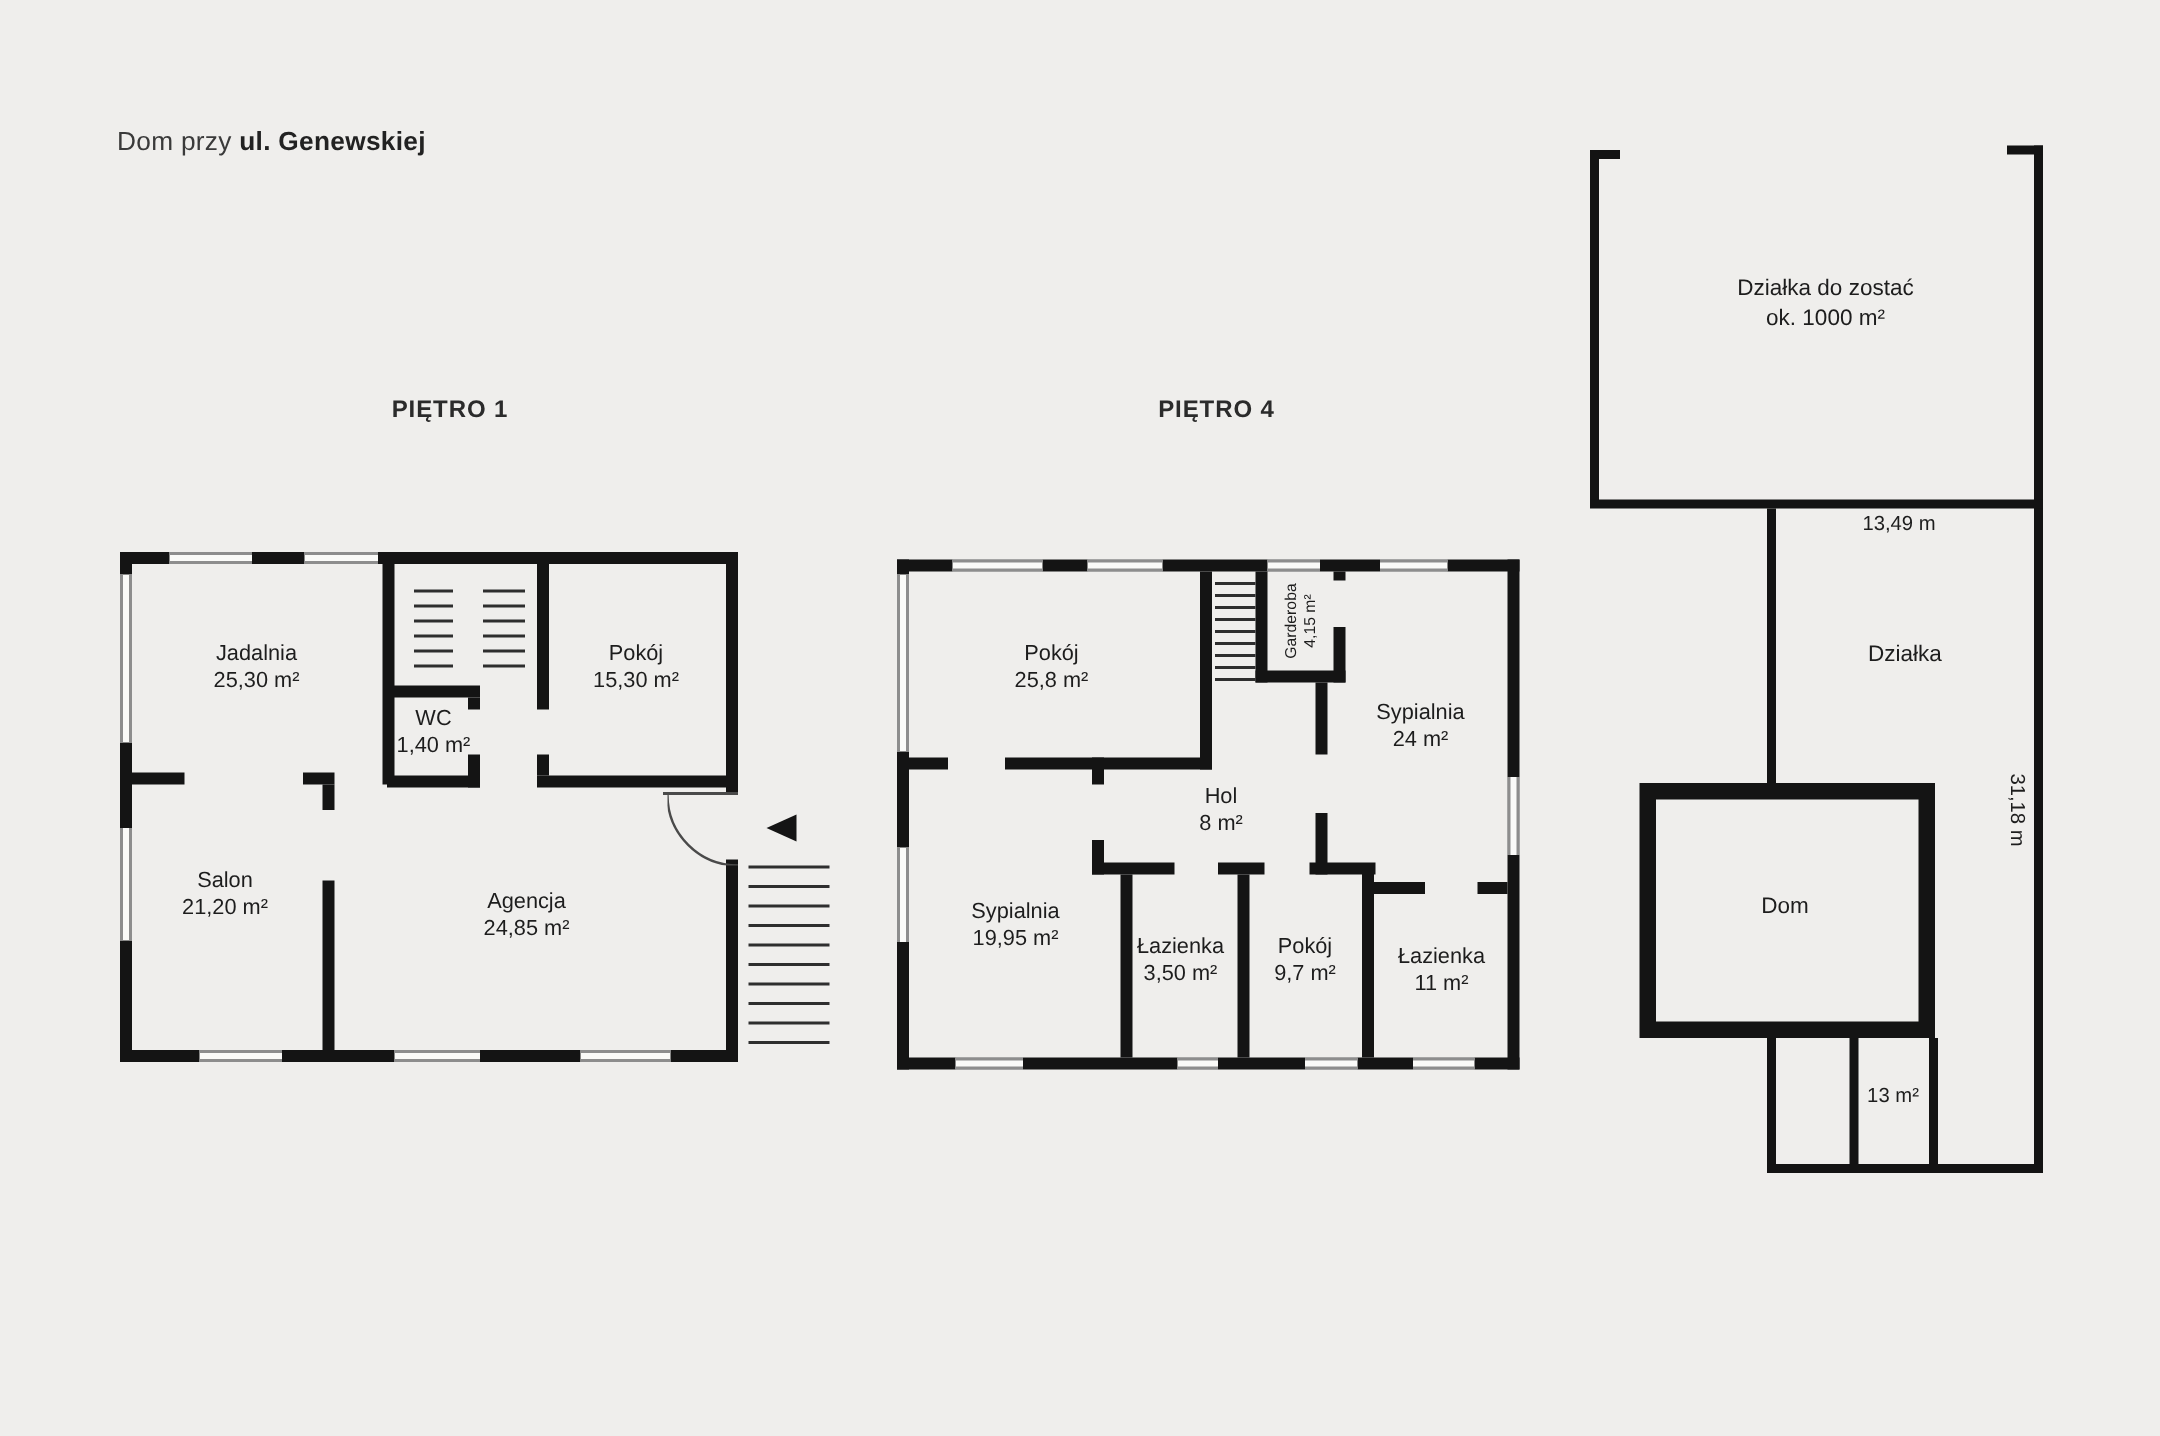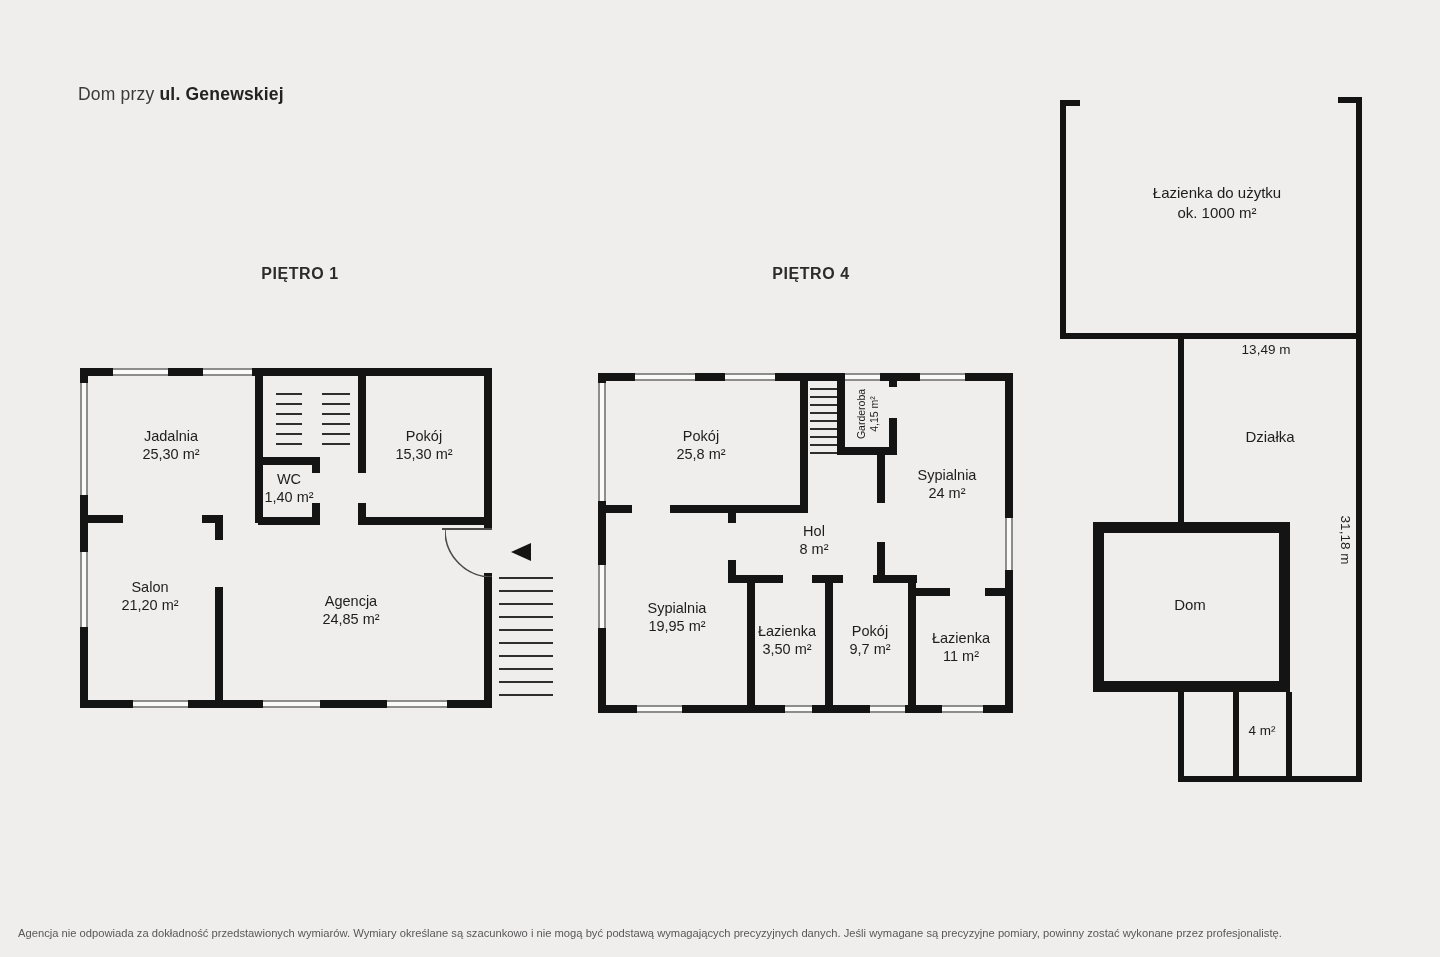--- a/index.html
+++ b/index.html
@@ -214,23 +214,22 @@
   <div class="pl" style="left:1338px;top:97px;width:24px;height:6px"></div>
   <div class="pl" style="left:1060px;top:333px;width:302px;height:6px"></div>
   <div class="pl" style="left:1178px;top:339px;width:6px;height:188px"></div>
   <div class="pl" style="left:1178px;top:686px;width:6px;height:92px"></div>
   <div class="pl" style="left:1178px;top:776px;width:184px;height:6px"></div>
   <div class="pl" style="left:1233px;top:692px;width:6px;height:86px"></div>
   <div class="pl" style="left:1286px;top:692px;width:6px;height:86px"></div>
   <div class="dom-box"></div>
 
   <div class="plot-label" style="left:1217px;top:203px">
-    <div>Łazienka do użytku</div>
+    <div>Działka do zostać</div>
     <div>ok. 1000 m²</div>
   </div>
   <div class="dim" style="left:1266px;top:349px;transform:translate(-50%,-50%)">13,49 m</div>
   <div class="plot-label" style="left:1270px;top:437px">Działka</div>
   <div class="dim rot90" style="left:1345px;top:540px">31,18 m</div>
   <div class="plot-label" style="left:1190px;top:605px">Dom</div>
-  <div class="dim" style="left:1262px;top:730px;transform:translate(-50%,-50%)">4 m²</div>
-
-  <div class="footer">Agencja nie odpowiada za dokładność przedstawionych wymiarów. Wymiary określane są szacunkowo i nie mogą być podstawą wymagających precyzyjnych danych. Jeśli wymagane są precyzyjne pomiary, powinny zostać wykonane przez profesjonalistę.</div>
+  <div class="dim" style="left:1262px;top:730px;transform:translate(-50%,-50%)">13 m²</div>
+
 </div>
 
 </body></html>

